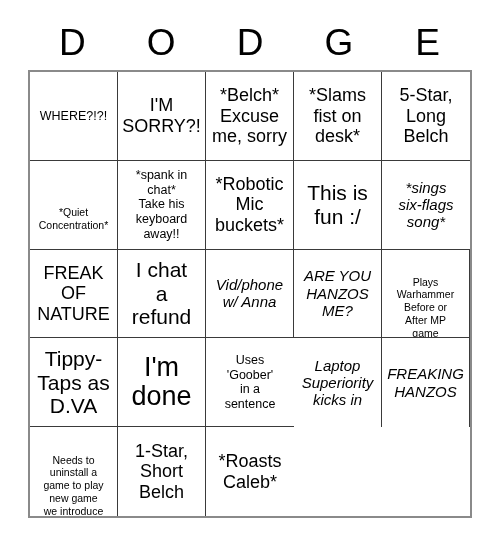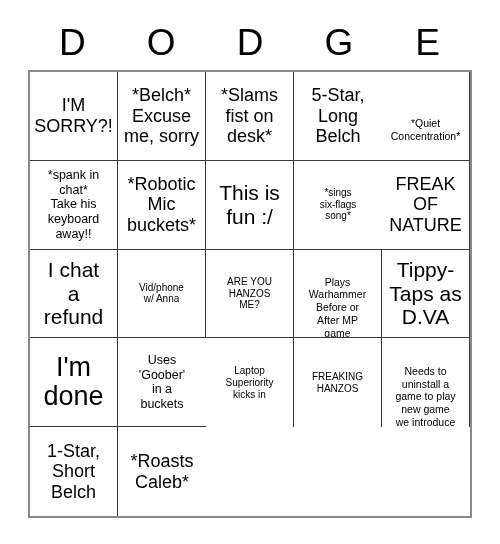--- a/index.html
+++ b/index.html
@@ -79,40 +79,43 @@
     display: block;
     width: 100%;
     line-height: 1.12;
     word-wrap: break-word;
     white-space: pre-line;
   }
 
   
   .fs-xs  { font-size: 10.5px; line-height: 1.22; margin-top: 28px; }
   .fs-s   { font-size: 12.5px; line-height: 1.18; }
-  .fs-m   { font-size: 10px;   line-height: 1.16; }
+  .fs-m   { font-size: 15px;   line-height: 1.16; font-style: italic; }
   .fs-l   { font-size: 18px;   line-height: 1.14; }
   .fs-xl  { font-size: 21px;   line-height: 1.12; }
   .fs-xxl { font-size: 27px;   line-height: 1.1; }
 </style>
 </head>
 <body>
 
 <div id="bingo-card">
 
   <div id="header-row">
       <div class="header-letter">D</div>
       <div class="header-letter">O</div>
       <div class="header-letter">D</div>
       <div class="header-letter">G</div>
       <div class="header-letter">E</div>
     </div>
 
   <div id="grid">
       <div class="cell">
+        <span class="cell-text fs-s">WHERE?!?!</span>
+      </div>
+      <div class="cell">
         <span class="cell-text fs-l">I'M
 SORRY?!</span>
       </div>
       <div class="cell">
         <span class="cell-text fs-l">*Belch*
 Excuse
 me, sorry</span>
       </div>
       <div class="cell">
         <span class="cell-text fs-l">*Slams
@@ -181,21 +184,21 @@
 D.VA</span>
       </div>
       <div class="cell">
         <span class="cell-text fs-xxl">I'm
 done</span>
       </div>
       <div class="cell col-last">
         <span class="cell-text fs-s">Uses
 'Goober'
 in a
-buckets</span>
+sentence</span>
       </div>
       <div class="cell row-last">
         <span class="cell-text fs-m">Laptop
 Superiority
 kicks in</span>
       </div>
       <div class="cell row-last">
         <span class="cell-text fs-m">FREAKING
 HANZOS</span>
       </div>

